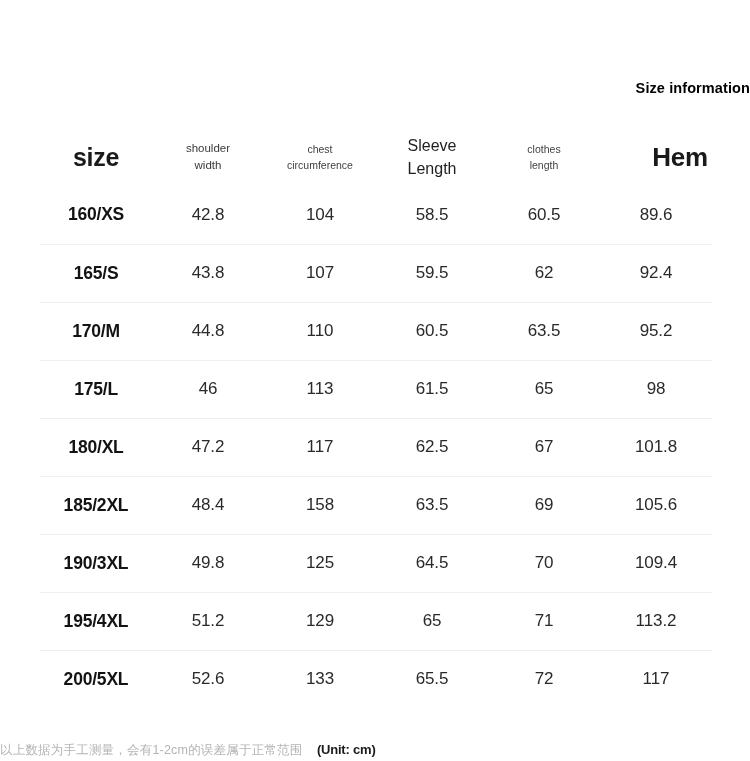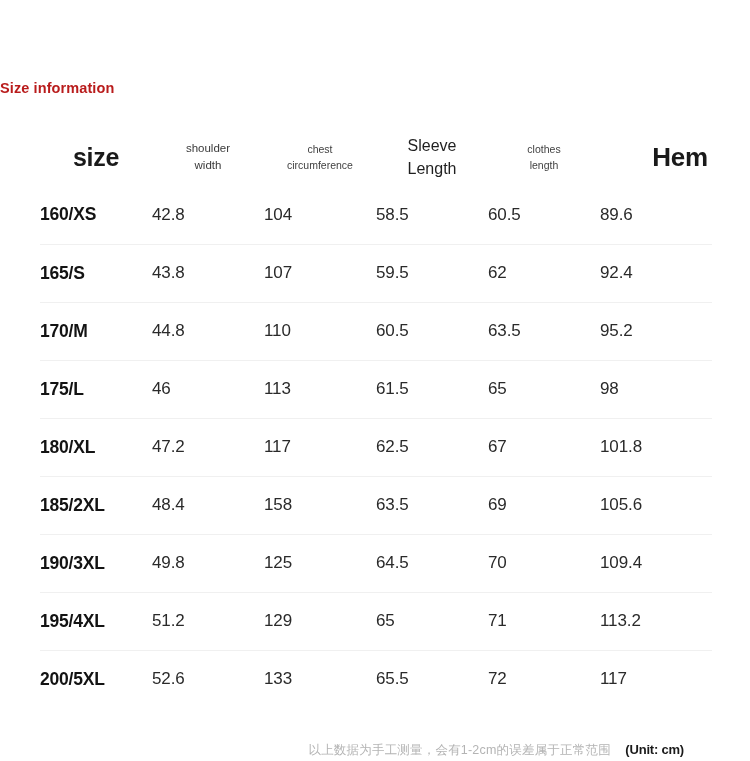--- a/index.html
+++ b/index.html
@@ -22,24 +22,24 @@
     height: 761px;
     background: #ffffff;
   }
 
   
   .title {
     position: absolute;
     top: 80px;
     left: 0;
     width: 750px;
-    text-align: left;
+    text-align: right;
     font-size: 14.5px;
     font-weight: 600;
-    color: #b91c1c;
+    color: #000000;
     letter-spacing: 0.1px;
   }
 
   
   .size-table {
     position: absolute;
     top: 128px;
     left: 40px;
     width: 672px;
     border-collapse: collapse;
@@ -100,21 +100,21 @@
     height: 58px;
   }
 
   .size-table tbody tr + tr > td {
     border-top: 1px solid #f0f0f0;
   }
 
   .size-table tbody td {
     height: 58px;
     vertical-align: middle;
-    text-align: left;
+    text-align: center;
     padding: 0;
   }
 
   td.cell-size {
     font-size: 17.5px;
     font-weight: 700;
     color: #131313;
     letter-spacing: -0.2px;
   }
 
@@ -124,21 +124,21 @@
     color: #2a2a2a;
     letter-spacing: -0.1px;
   }
 
   
   .footer {
     position: absolute;
     left: 0;
     top: 740px;
     width: 684px;
-    text-align: right;
+    text-align: left;
     white-space: nowrap;
   }
 
   .footer .note {
     font-size: 12.5px;
     color: #b4b4b4;
     letter-spacing: 0.2px;
   }
 
   .footer .unit {

